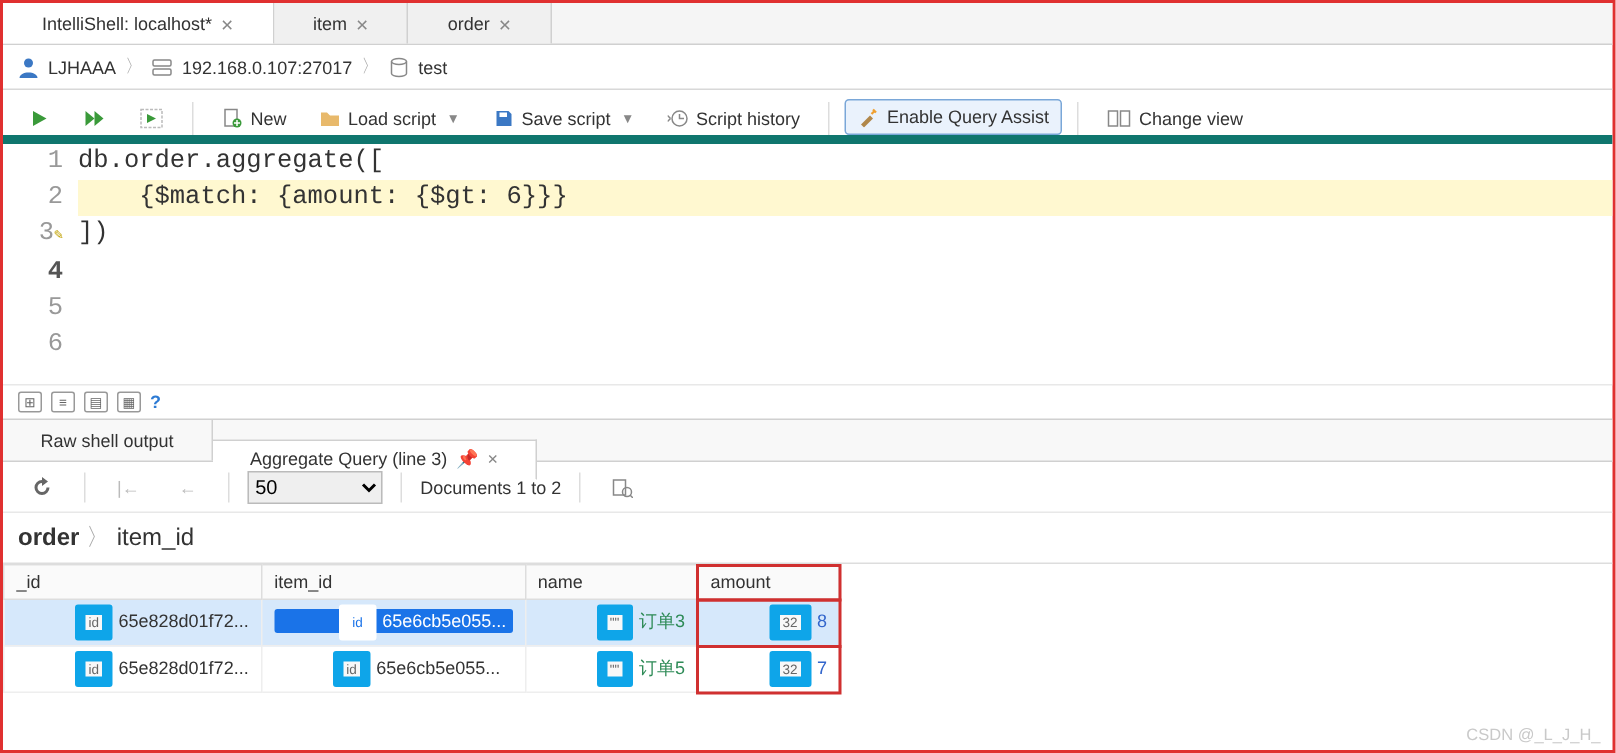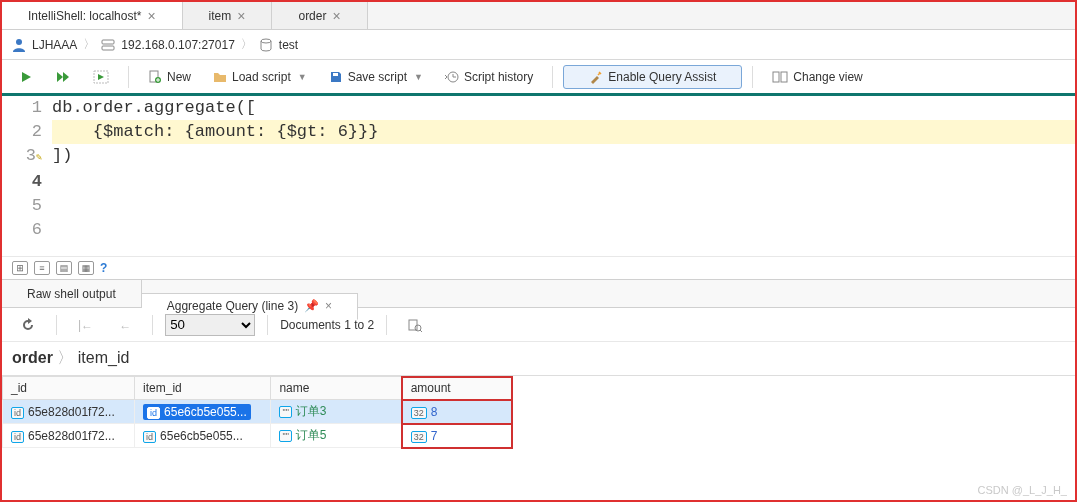--- a/index.html
+++ b/index.html
@@ -3,24 +3,24 @@
 <meta charset="utf-8">
 <style>
   * { box-sizing: border-box; margin: 0; padding: 0; }
   body { font-family: -apple-system, "Segoe UI", Arial, sans-serif; font-size: 12px; color: #333; background: #fff; width: 1077px; height: 502px; overflow: hidden; border: 2px solid #e03030; position: relative; }
   .tabs-row { display: flex; align-items: center; height: 28px; border-bottom: 1px solid #d0d0d0; background: #f5f5f5; }
   .tab { display: flex; align-items: center; gap: 6px; padding: 0 26px; height: 100%; border-right: 1px solid #d0d0d0; background: #fff; cursor: pointer; }
   .tab.inactive { background: #f0f0f0; }
   .tab .close { color: #888; font-size: 14px; }
   .breadcrumb-row { display: flex; align-items: center; gap: 6px; height: 30px; padding: 0 10px; border-bottom: 1px solid #d8d8d8; }
   .bc-sep { color: #aaa; }
-  .toolbar-row { display: flex; align-items: center; gap: 4px; height: 36px; padding: 0 8px; border-bottom: 3px solid #0f766e; }
+  .toolbar-row { display: flex; align-items: flex-end; gap: 4px; height: 36px; padding: 0 8px; border-bottom: 6px solid #0f766e; }
   .tb-sep { width: 1px; height: 22px; background: #ddd; margin: 0 6px; }
   .tb-btn { display: flex; align-items: center; gap: 5px; padding: 3px 8px; border: 1px solid transparent; border-radius: 3px; cursor: pointer; }
-  .tb-btn.assist { border: 1px solid #7aa7d8; background: #eaf2fc; padding: 4px 25px; }
+  .tb-btn.assist { border: 1px solid #7aa7d8; background: #eaf2fc; padding: 4px 8px; }
   .dd { color: #888; font-size: 9px; margin-left: 2px; }
   .editor { display: flex; height: 160px; background: #fff; font-family: Consolas, "Courier New", monospace; font-size: 17px; }
   .gutter { width: 50px; text-align: right; padding-right: 10px; color: #999; line-height: 24px; user-select: none; }
   .gutter .cur { color: #555; font-weight: bold; }
   .code { flex: 1; line-height: 24px; white-space: pre; }
   .code .hl { background: #fff8d0; display: block; }
   .kw { color: #333; }
   .status-icons { display: flex; gap: 6px; padding: 4px 10px; border-top: 1px solid #e8e8e8; border-bottom: 1px solid #d0d0d0; align-items: center; }
   .status-icons .ic { width: 16px; height: 14px; border: 1px solid #999; border-radius: 2px; font-size: 9px; text-align: center; line-height: 12px; color: #666; }
   .output-tabs { display: flex; align-items: center; height: 28px; border-bottom: 1px solid #d0d0d0; background: #f8f8f8; }
@@ -30,21 +30,21 @@
   .pager-row select { height: 22px; width: 90px; border: 1px solid #bbb; }
   .pager-sep { width: 1px; height: 20px; background: #ddd; margin: 0 4px; }
   .crumb2 { padding: 6px 10px; font-size: 16px; }
   .crumb2 b { font-weight: bold; }
   .grid { border-top: 1px solid #ddd; }
   .grid table { border-collapse: collapse; width: 100%; max-width: 510px; }
   .grid th { text-align: left; font-weight: normal; padding: 4px 8px; border: 1px solid #ddd; background: #fafafa; height: 22px; }
   .grid td { padding: 3px 8px; border: 1px solid #eee; height: 22px; white-space: nowrap; }
   .grid tr.selected td { background: #d6e8fb; }
   .grid tr.selected .cell-item { background: #1a73e8; color: #fff; border-radius: 2px; padding: 1px 4px; }
-  .idb { display: inline-block; border: 1px solid #0ea5e9; border-radius: 2px; font-size: 9px; padding: 0 2px; margin-right: 4px; color: #666; background: #f8f8f8; }
+  .idb { display: inline-block; border: 7px solid #0ea5e9; border-radius: 2px; font-size: 9px; padding: 0 2px; margin-right: 4px; color: #666; background: #f8f8f8; margin-left: 39px; }
   .idb.sel { background: #fff; border-color: #fff; color: #1a73e8; }
   .nval { color: #3366cc; }
   .gval { color: #2e8b57; margin-top: 20px; }
   .highlight-col { outline: 2px solid #d03030; outline-offset: -1px; }
   .watermark { position: absolute; right: 8px; bottom: 4px; color: #c9c9c9; font-size: 11px; }
   svg { display: block; }
 </style>
 </head>
 <body>
 

